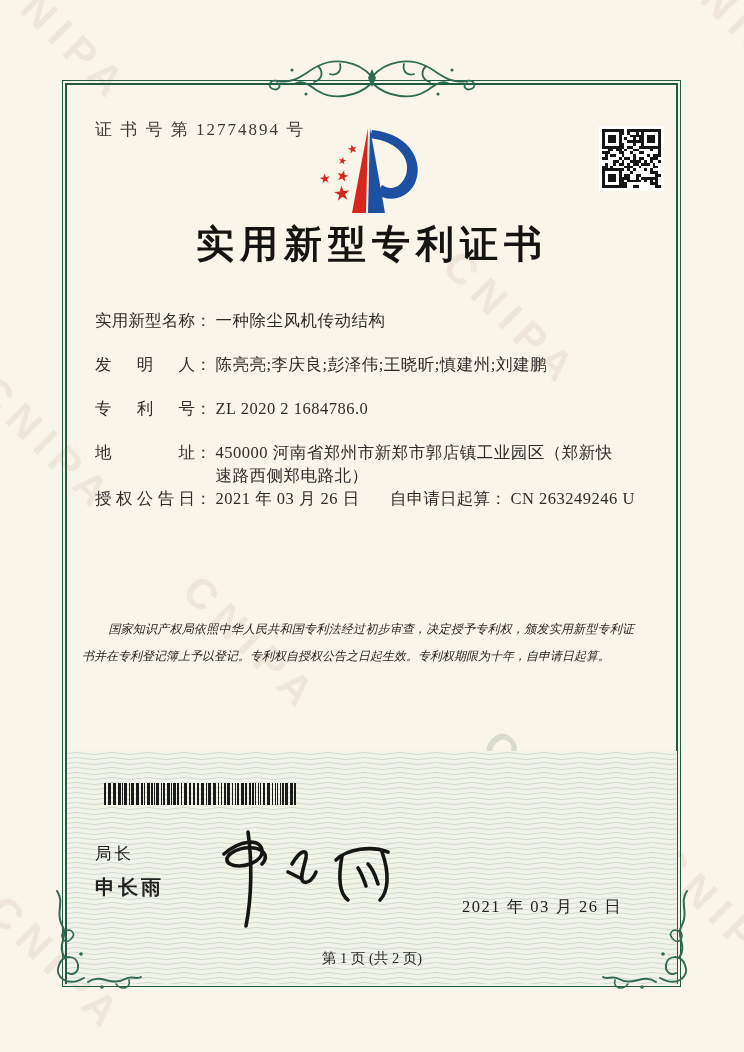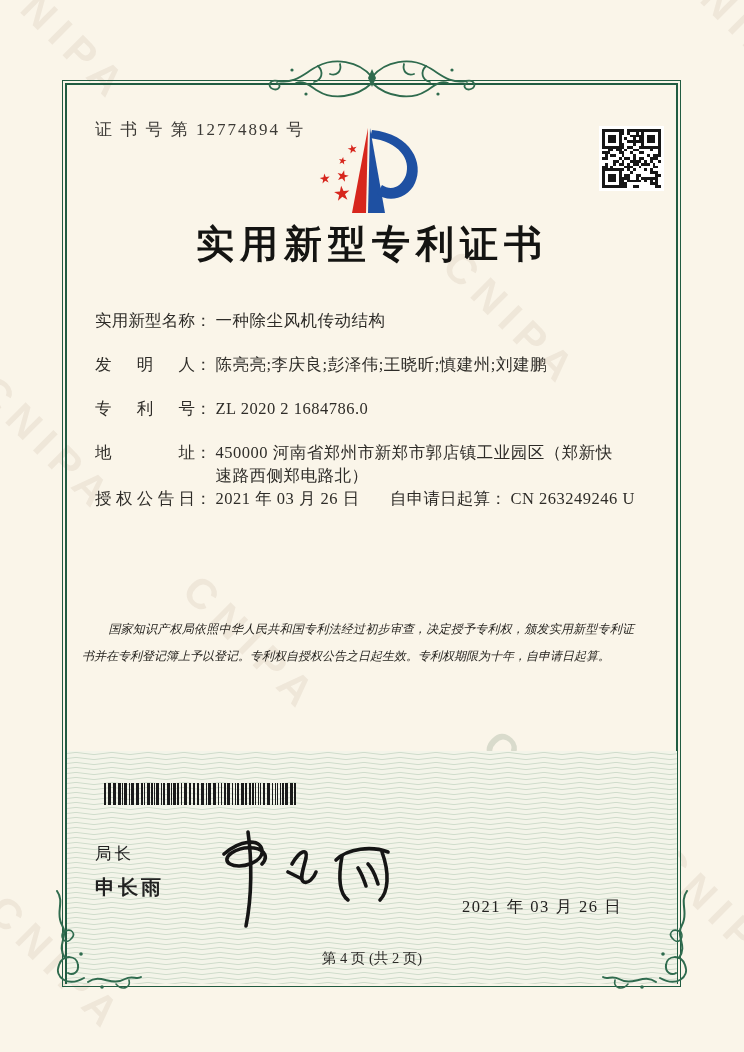--- a/index.html
+++ b/index.html
@@ -641,15 +641,15 @@
       <path d="M92 52 L104 58"></path>
       <path d="M140 40 C152 28 176 26 192 32"></path>
       <path d="M146 36 C142 58 144 74 152 80"></path>
       <path d="M186 32 C194 54 192 72 184 80"></path>
       <path d="M162 48 C166 54 168 60 170 66"></path>
       <path d="M172 44 C178 50 180 58 182 64"></path>
     </g>
   </svg>
 
   <div class="issue-date">2021 年 03 月 26 日</div>
-  <div class="page-info">第 4 页 (共 2 页)</div>
+  <div class="page-info">第 1 页 (共 2 页)</div>
 
 </div>
 
 </body></html>

